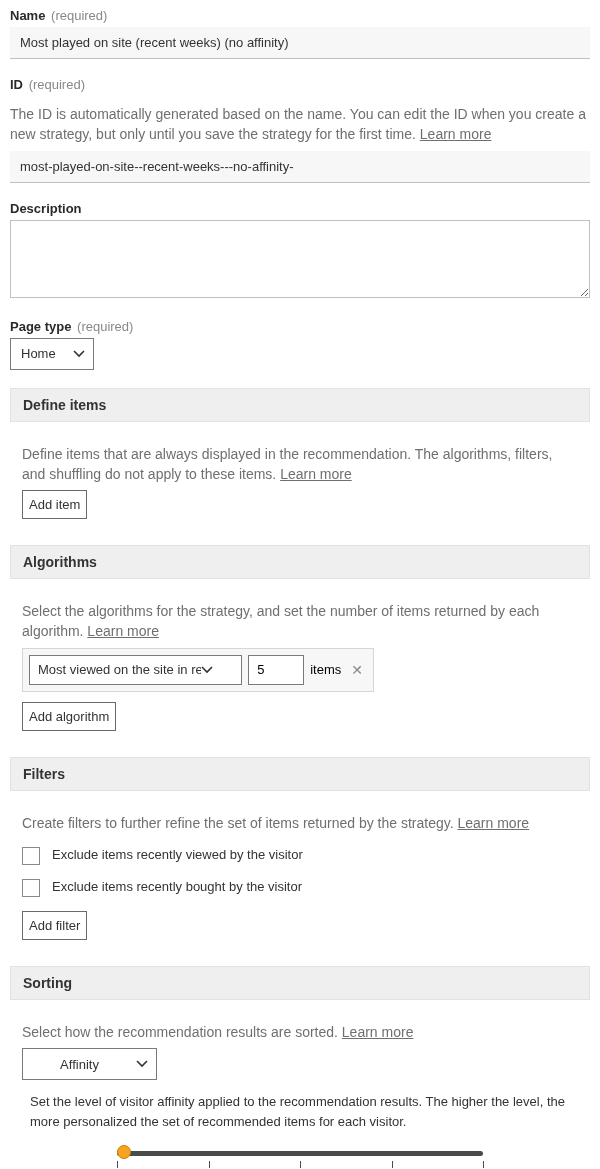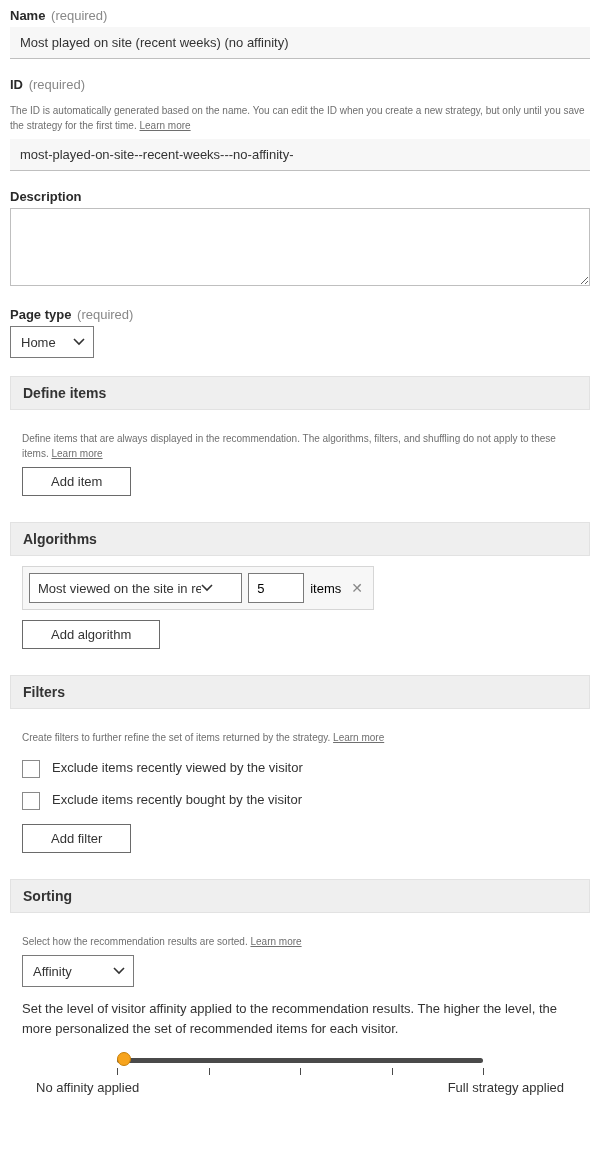--- a/index.html
+++ b/index.html
@@ -9,21 +9,21 @@
     font-family: "Segoe UI", Arial, sans-serif;
     font-size: 13px;
     color: #333;
     background: #fff;
     width: 600px;
   }
   .field-block { margin-bottom: 18px; }
   .field-label { font-size: 13px; margin-bottom: 4px; }
   .field-label .main { color: #2a2a2a; font-weight: 600; }
   .field-label .req { color: #888; font-weight: 400; margin-left: 2px; }
-  .help-text { color: #6f6f6f; font-size: 10px; line-height: 1.45; margin-bottom: 6px; margin-top: 12px; }
+  .help-text { color: #6f6f6f; font-size: 14px; line-height: 1.45; margin-bottom: 6px; margin-top: 12px; }
   .help-text a, .link { color: #6f6f6f; text-decoration: underline; cursor: pointer; }
   .text-input {
     width: 100%;
     border: none;
     border-bottom: 1px solid #bfbfbf;
     background: #f7f7f7;
     padding: 8px 10px;
     font-size: 13px;
     color: #333;
   }
@@ -65,21 +65,21 @@
     color: #333;
     margin-top: 10px;
   }
   .section-body { padding: 10px 12px 16px 12px; }
   .btn {
     display: inline-block;
     border: 1px solid #6a6a6a;
     background: #fff;
     color: #333;
     font-size: 13px;
-    padding: 6px 28px;
+    padding: 6px 6px;
     cursor: pointer;
   }
   .algo-row {
     display: flex;
     align-items: center;
     border: 1px solid #d6d6d6;
     background: #f7f7f7;
     padding: 6px;
     width: 352px;
     margin-bottom: 10px;
@@ -122,22 +122,22 @@
   }
   .checkbox {
     width: 18px;
     height: 18px;
     border: 1px solid #8a8a8a;
     background: #fff;
     flex-shrink: 0;
     cursor: pointer;
   }
   .checkbox-label { font-size: 13px; color: #333; }
-  .sorting-select { width: 112px; }
-  .affinity-text { font-size: 13px; color: #333; line-height: 1.5; margin: 12px 0 18px 0; }
+  .sorting-select { width: 135px; justify-content: center; }
+  .affinity-text { font-size: 13px; color: #333; line-height: 1.5; margin: 12px 0 18px 8px; }
   .slider {
     position: relative;
     height: 10px;
     margin: 10px 95px 0 95px;
   }
   .slider-track {
     position: absolute;
     top: 2px;
     left: 0;
     right: 0;
@@ -226,20 +226,24 @@
 <div class="section-body">
   <div class="help-text">
     <span>Define items that are always displayed in the recommendation. The algorithms, filters, and shuffling do not apply to these items.</span>
     <a class="link">Learn more</a>
   </div>
   <button class="btn">Add item</button>
 </div>
 
 <div class="section-header">Algorithms</div>
 <div class="section-body">
+  <div class="help-text">
+    <span>Select the algorithms for the strategy, and set the number of items returned by each algorithm.</span>
+    <a class="link">Learn more</a>
+  </div>
   <div class="algo-row">
     <div class="algo-select">
       <span class="val">Most viewed on the site in recent weeks</span>
       <span class="chev">
         <svg width="12" height="8" viewBox="0 0 12 8">
             <path d="M1 1 L6 6 L11 1" stroke="#333" stroke-width="1.6" fill="none"></path>
           </svg>
       </span>
     </div>
     <input class="algo-count" type="text" value="5" style="">

